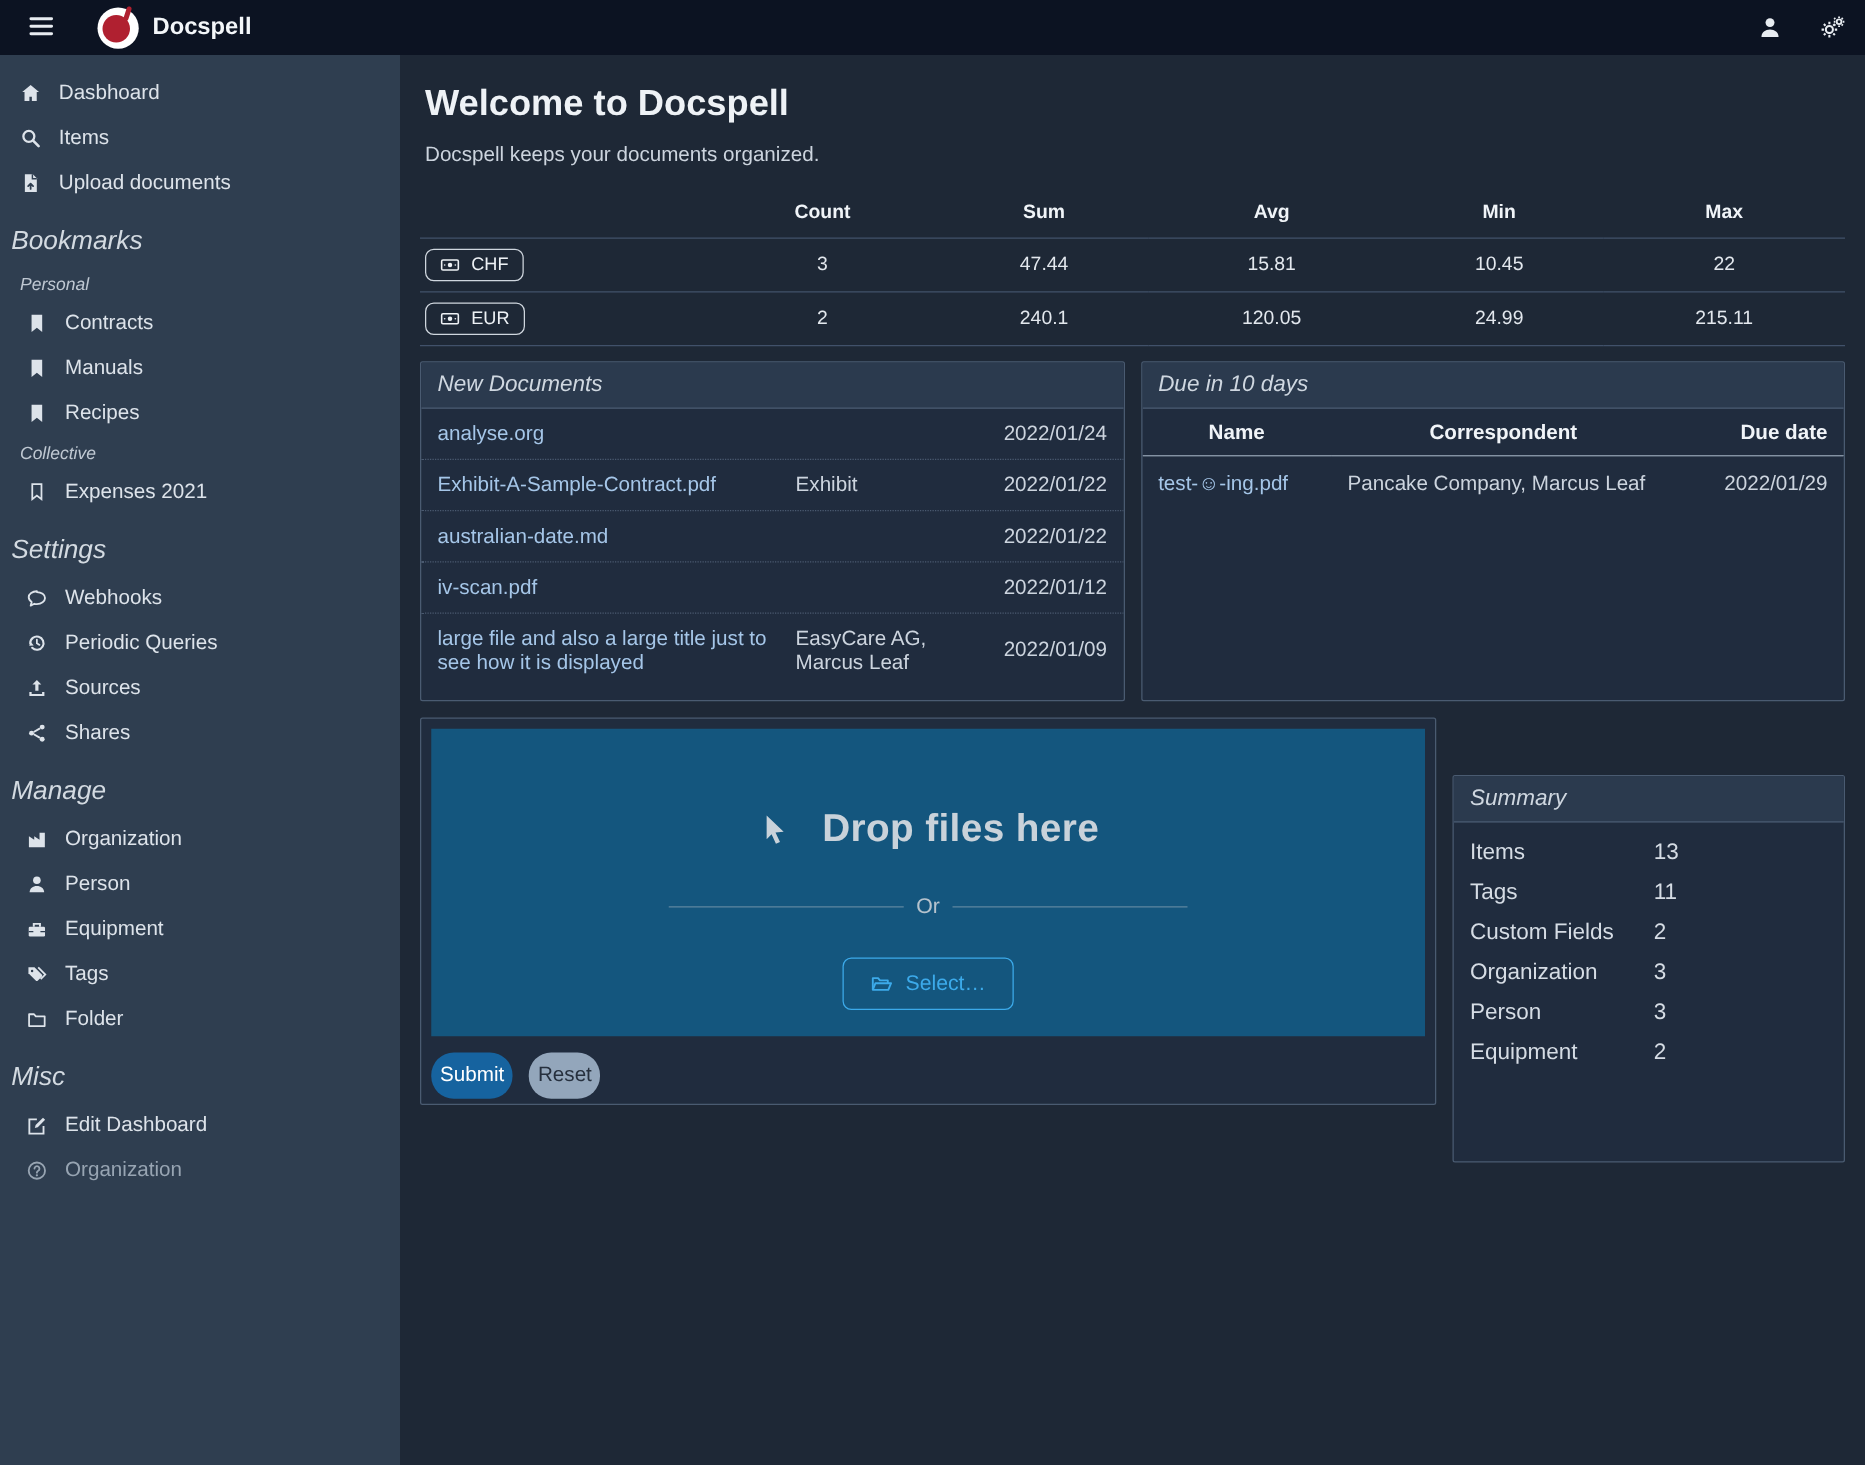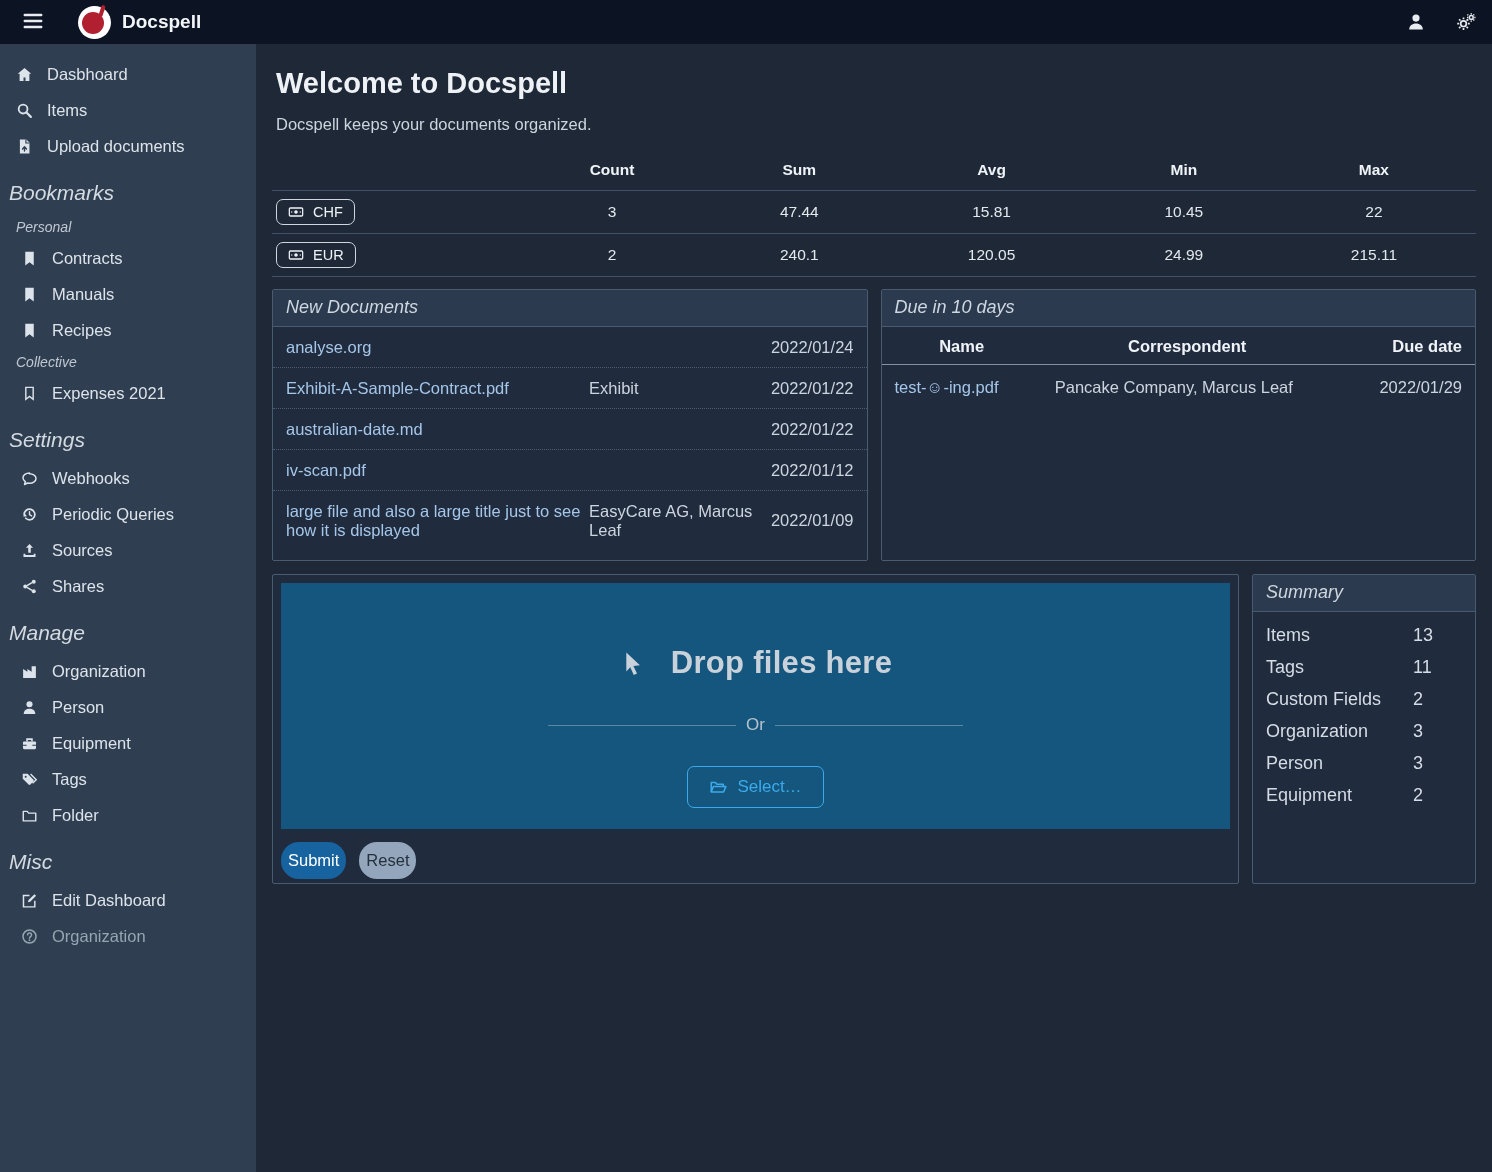--- a/index.html
+++ b/index.html
@@ -34,21 +34,21 @@
   .logo{width:33px;height:33px;border-radius:50%;background:#fff;position:relative;margin-left:32px;flex-shrink:0;}
   .logo::before{content:"";position:absolute;left:4px;top:6px;width:22px;height:22px;border-radius:50%;background:#b02030;}
   .logo::after{content:"";position:absolute;left:22px;top:-1px;width:4px;height:12px;background:#b02030;transform:rotate(18deg);border-radius:2px;}
   .app-name{font-weight:bold;font-size:19px;color:#f3f6f9;margin-left:11px;}
   .topbar-spacer{flex:1;}
   .top-icon{color:#e8ecf1;cursor:pointer;display:flex;align-items:center;}
   .top-icon .icn{width:20px;height:20px;}
   .top-icon + .top-icon{margin-left:30px;}
   
   .layout{display:flex;height:1128px;}
-  .sidebar{width:256px;background:var(--sidebar-bg);flex-shrink:0;padding-top:12px;}
+  .sidebar{width:320px;background:var(--sidebar-bg);flex-shrink:0;padding-top:12px;}
   .side-item{display:flex;align-items:center;gap:14px;padding:8.5px 16px;font-size:16.5px;color:var(--text);cursor:pointer;text-decoration:none;}
   .side-item.ind{padding-left:21px;}
   .side-item.dim{color:#97a4b2;}
   .side-heading{font-style:italic;font-size:21px;color:#d3dae1;padding:17px 10px 8px 9px;}
   .side-sub{font-style:italic;font-size:14px;color:#bfc8d2;padding:6px 16px 5px 16px;}
   
   .main{flex:1;padding:14px 16px 0 16px;overflow:hidden;}
   .page-title{font-size:29px;font-weight:bold;color:#eef2f6;margin:9px 0 0 4px;}
   .page-subtitle{font-size:16.5px;color:var(--muted);margin:15px 0 0 4px;}
   
@@ -87,21 +87,21 @@
   .drop-title .icn{width:27px;height:27px;}
   .or-row{display:flex;align-items:center;gap:10px;color:#b6c3cd;font-size:17px;margin-top:34px;}
   .or-line{height:1px;background:#5e86a0;width:188px;}
   .select-btn{margin-top:31px;background:transparent;border:1px solid var(--accent);color:var(--accent);font-size:17px;border-radius:7px;padding:10px 21px;display:inline-flex;align-items:center;gap:10px;cursor:pointer;font-family:inherit;}
   .select-btn .icn{width:18px;height:18px;}
   .upload-actions{margin-top:13px;display:flex;gap:13px;}
   .btn{border:none;border-radius:18px;padding:9px 7px;font-size:16.5px;font-family:inherit;cursor:pointer;}
   .btn-submit{background:var(--submit);color:#fff;}
   .btn-reset{background:var(--reset);color:#26303e;}
   
-  .summary-panel{width:224px;height:310px;flex-shrink:0;}
+  .summary-panel{width:314px;height:310px;flex-shrink:0;margin-top:46px;}
   .sum-body{padding-top:7px;}
   .sum-row{display:flex;padding:5.5px 13px;font-size:18px;color:#d5dce4;}
   .sum-label{width:147px;flex-shrink:0;}
 </style>
 </head>
 <body>
 
 <svg width="0" height="0" style="position:absolute" aria-hidden="true">
 <defs>
   <symbol id="i-bars" viewBox="0 0 24 24">

